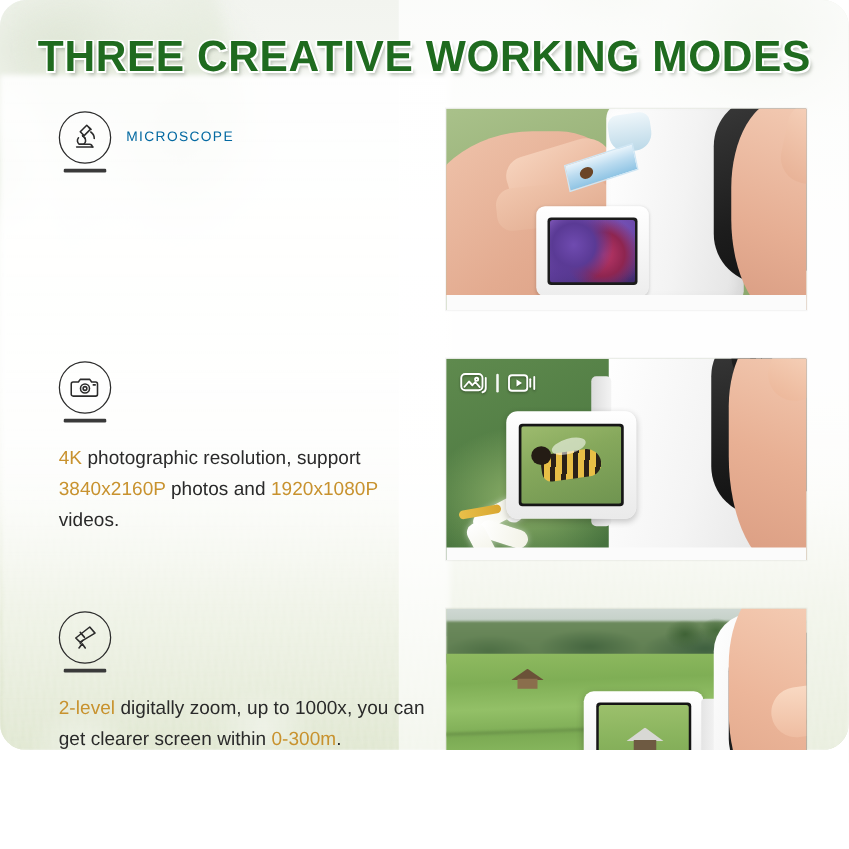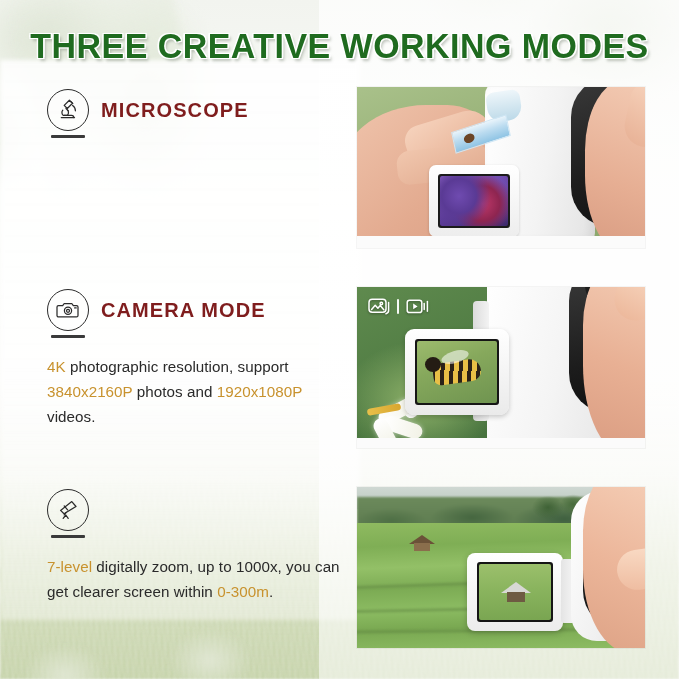--- a/index.html
+++ b/index.html
@@ -7,23 +7,24 @@
   html, body {
     width: 679px;
     height: 679px;
     overflow: hidden;
     font-family: "Liberation Sans", sans-serif;
   }
 
   #page {
     position: relative;
     width: 679px;
-    height: 679px;
+    height: 600px;
     background: #f7f8f6;
     overflow: hidden;
+    border-radius: 21px;
   }
 
   
   .bg-layer { position: absolute; inset: 0; pointer-events: none; }
 
   .bg-base {
     background:
       linear-gradient(180deg, #f2f4ef 0%, #fafbf8 28%, #fbfbf9 60%, #f4f6ef 100%);
   }
 
@@ -140,24 +141,24 @@
     position: absolute;
     left: 4px;
     top: 48px;
     width: 34px;
     height: 3.4px;
     background: #3a3a3a;
     border-radius: 1px;
   }
 
   .sec-title {
-    font-size: 20px;
-    font-weight: 700;
+    font-size: 11px;
+    font-weight: 400;
     letter-spacing: 1.1px;
-    color: #7f1d1d;
+    color: #0369a1;
     white-space: nowrap;
   }
 
   .body-text {
     margin-top: 21px;
     font-size: 15.2px;
     line-height: 25px;
     color: #2a2a2a;
     letter-spacing: .05px;
   }
@@ -584,21 +585,20 @@
     <div class="textcol">
       <div class="head-row">
         <div class="icon-circle">
           <svg width="26" height="26" viewBox="0 0 26 26" fill="none" stroke="#2b2b2b" stroke-width="1.25" stroke-linecap="round" stroke-linejoin="round">
             <path d="M3.5 8.6h4.2l1.5-2.1h7.6l1.5 2.1h3.2c.8 0 1.5.7 1.5 1.5v8.3c0 .8-.7 1.5-1.5 1.5H3.5c-.8 0-1.5-.7-1.5-1.5V10.1c0-.8.7-1.5 1.5-1.5z"></path>
             <circle cx="13" cy="13.8" r="3.6"></circle>
             <circle cx="13" cy="13.8" r="1.5"></circle>
             <path d="M19.6 10.9h1.6"></path>
           </svg>
         </div>
-        <div class="sec-title">CAMERA MODE</div>
         <div class="icon-underline"></div>
       </div>
       <div class="body-text">
         <span class="hl">4K</span><span> photographic resolution, support </span><span class="hl">3840x2160P</span><span> photos and </span><span class="hl">1920x1080P</span><span> videos.</span>
       </div>
     </div>
 
     <div class="photo" style="top:0;">
       <div class="ph-inner">
         <div class="p2-bg"></div>
@@ -659,21 +659,21 @@
           <svg width="26" height="26" viewBox="0 0 26 26" fill="none" stroke="#2b2b2b" stroke-width="1.25" stroke-linecap="round" stroke-linejoin="round">
             <path d="M5.6 13.4L16.8 4.6l4.2 4.9-12 7.2z"></path>
             <path d="M9.2 8.9l3.4 4"></path>
             <path d="M11.3 15.3l-2.1 2.6"></path>
             <path d="M8.2 21.4l2.6-3.4 2.4 3.4"></path>
           </svg>
         </div>
         <div class="icon-underline"></div>
       </div>
       <div class="body-text">
-        <span class="hl">7-level</span><span> digitally zoom, up to 1000x, you can get clearer screen within </span><span class="hl">0-300m</span><span>.</span>
+        <span class="hl">2-level</span><span> digitally zoom, up to 1000x, you can get clearer screen within </span><span class="hl">0-300m</span><span>.</span>
       </div>
     </div>
 
     <div class="photo" style="top:0;">
       <div class="ph-inner">
         <div class="p3-bg"></div>
         <div class="p3-sky"></div>
         <div class="p3-far-trees"></div>
         <div class="p3-palm"></div>
         <div class="p3-palm2"></div>

